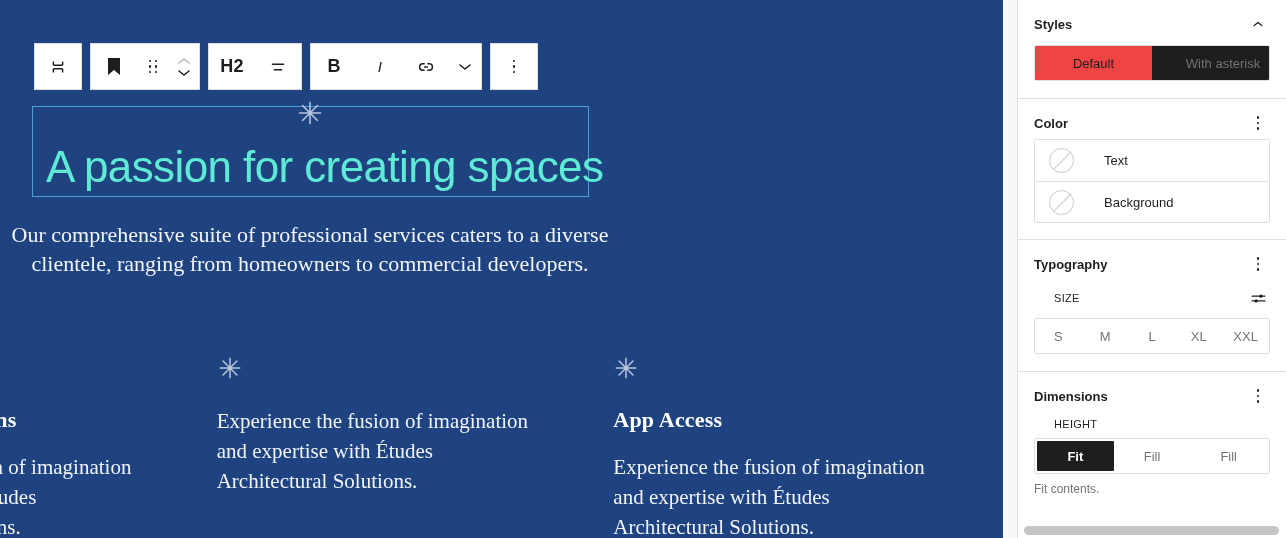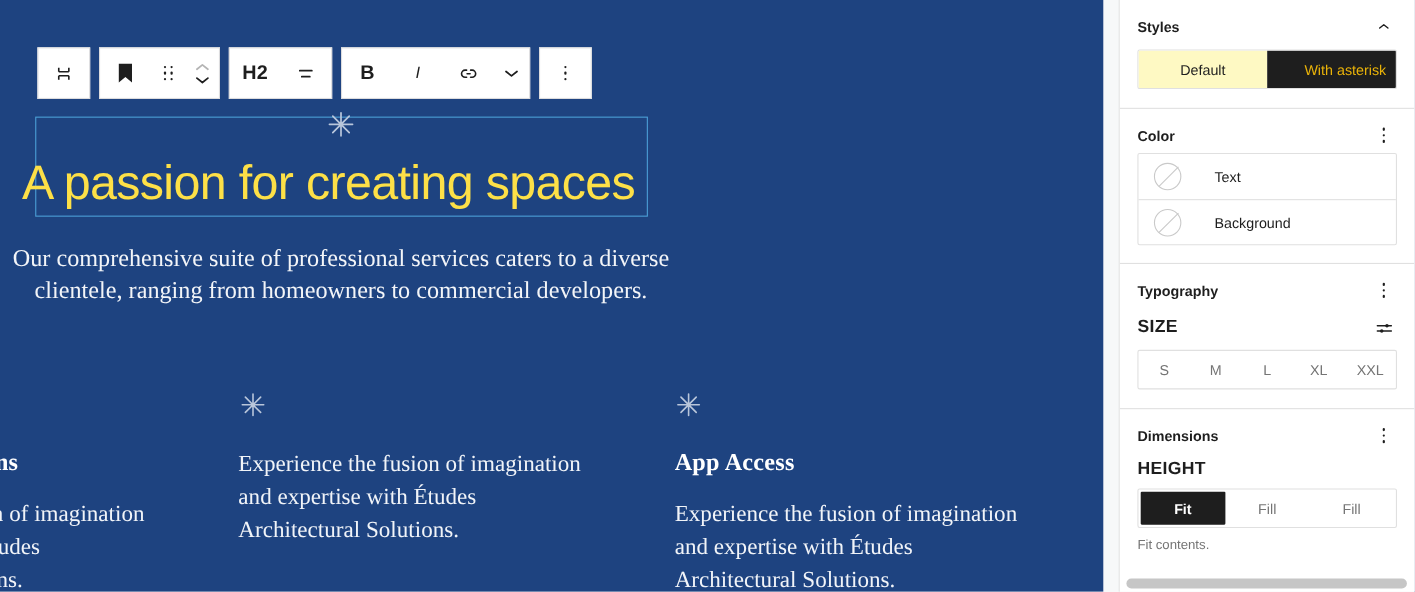--- a/index.html
+++ b/index.html
@@ -75,27 +75,27 @@
   }
   .hero-asterisk {
     position: absolute;
     top: 99px; left: 296px;
     width: 28px; height: 28px;
     color: #b8c6db;
     z-index: 5;
   }
   .hero-heading {
     position: absolute;
-    top: 144px; left: 20px;
+    top: 144px; left: 46px;
     width: 556px;
     font-family: "Liberation Sans", sans-serif;
     font-size: 44px;
     line-height: 1.06;
     font-weight: 400;
-    color: #fde047;
+    color: #5eead4;
     letter-spacing: -0.6px;
     white-space: nowrap;
   }
 
   
   .hero-para {
     position: absolute;
     top: 220px; left: 0px;
     width: 620px;
     text-align: center;
@@ -171,24 +171,24 @@
     margin: 5px 0 17px 0;
     border: 1px solid #e0e0e0;
     border-radius: 2px;
     overflow: hidden;
     height: 36px;
   }
   .seg-toggle .seg {
     flex: 1 1 50%;
     display: flex; align-items: center; justify-content: center;
     font-size: 13px; color: #1e1e1e; cursor: pointer;
-    background: #fef9c3;
+    background: #ef4444;
     height: 100%;
   }
-  .seg-toggle .seg.active { background: #1e1e1e; color: #eab308; font-weight: 500; padding-left: 25px; }
+  .seg-toggle .seg.active { background: #1e1e1e; color: #737373; font-weight: 500; padding-left: 25px; }
 
   
   .color-list {
     border: 1px solid #e0e0e0;
     border-radius: 2px;
     margin-bottom: 16px;
   }
   .color-row {
     display: flex; align-items: center; gap: 30px;
     height: 41px;
@@ -208,22 +208,22 @@
     transform: rotate(45deg); transform-origin: center;
   }
   .color-label { font-size: 13px; color: #1e1e1e; }
 
   
   .sub-head {
     display: flex; align-items: center; justify-content: space-between;
     margin-top: 6px; margin-bottom: 8px;
   }
   .sub-label {
-    font-size: 16px; font-weight: 700; color: #1e1e1e;
-    text-transform: uppercase; letter-spacing: .3px;
+    font-size: 11px; font-weight: 400; color: #1e1e1e;
+    text-transform: uppercase; letter-spacing: .3px; margin-left: 20px;
   }
   .sub-head .sliders { width: 24px; height: 24px; display:flex;align-items:center;justify-content:center;cursor:pointer;}
 
   .size-group {
     display: flex;
     border: 1px solid #e0e0e0;
     border-radius: 2px;
     height: 36px;
     margin-bottom: 17px;
   }

